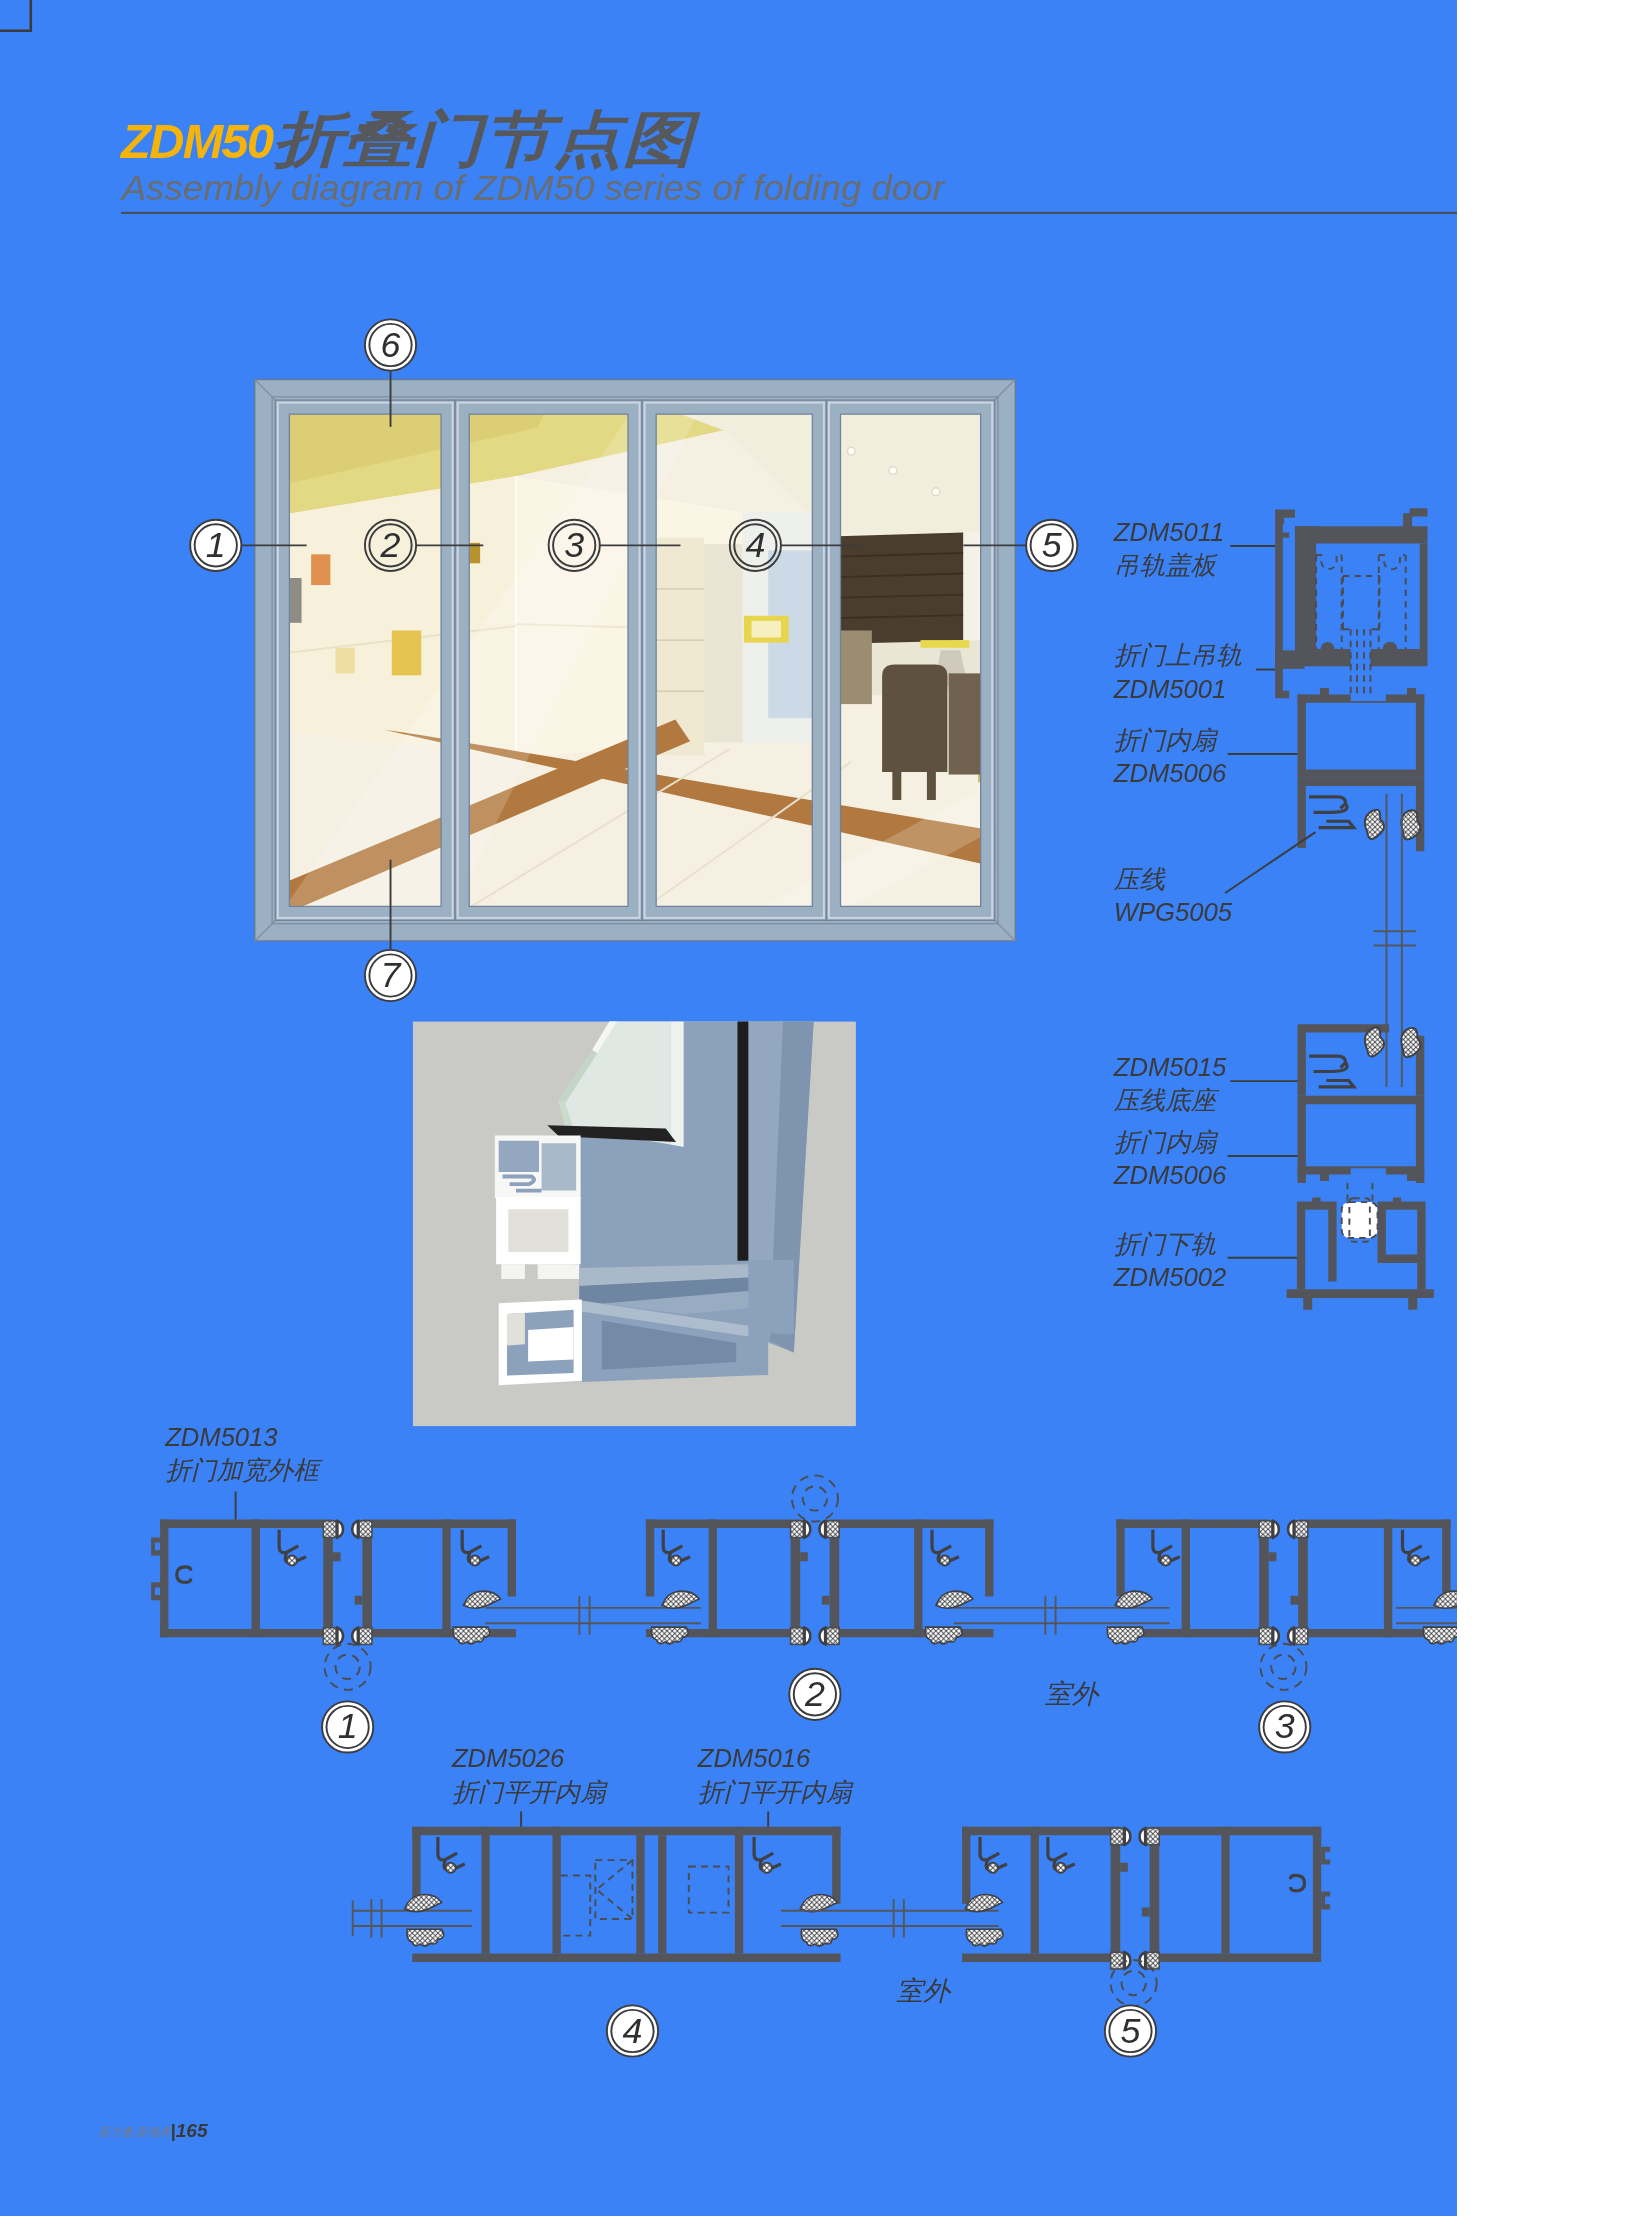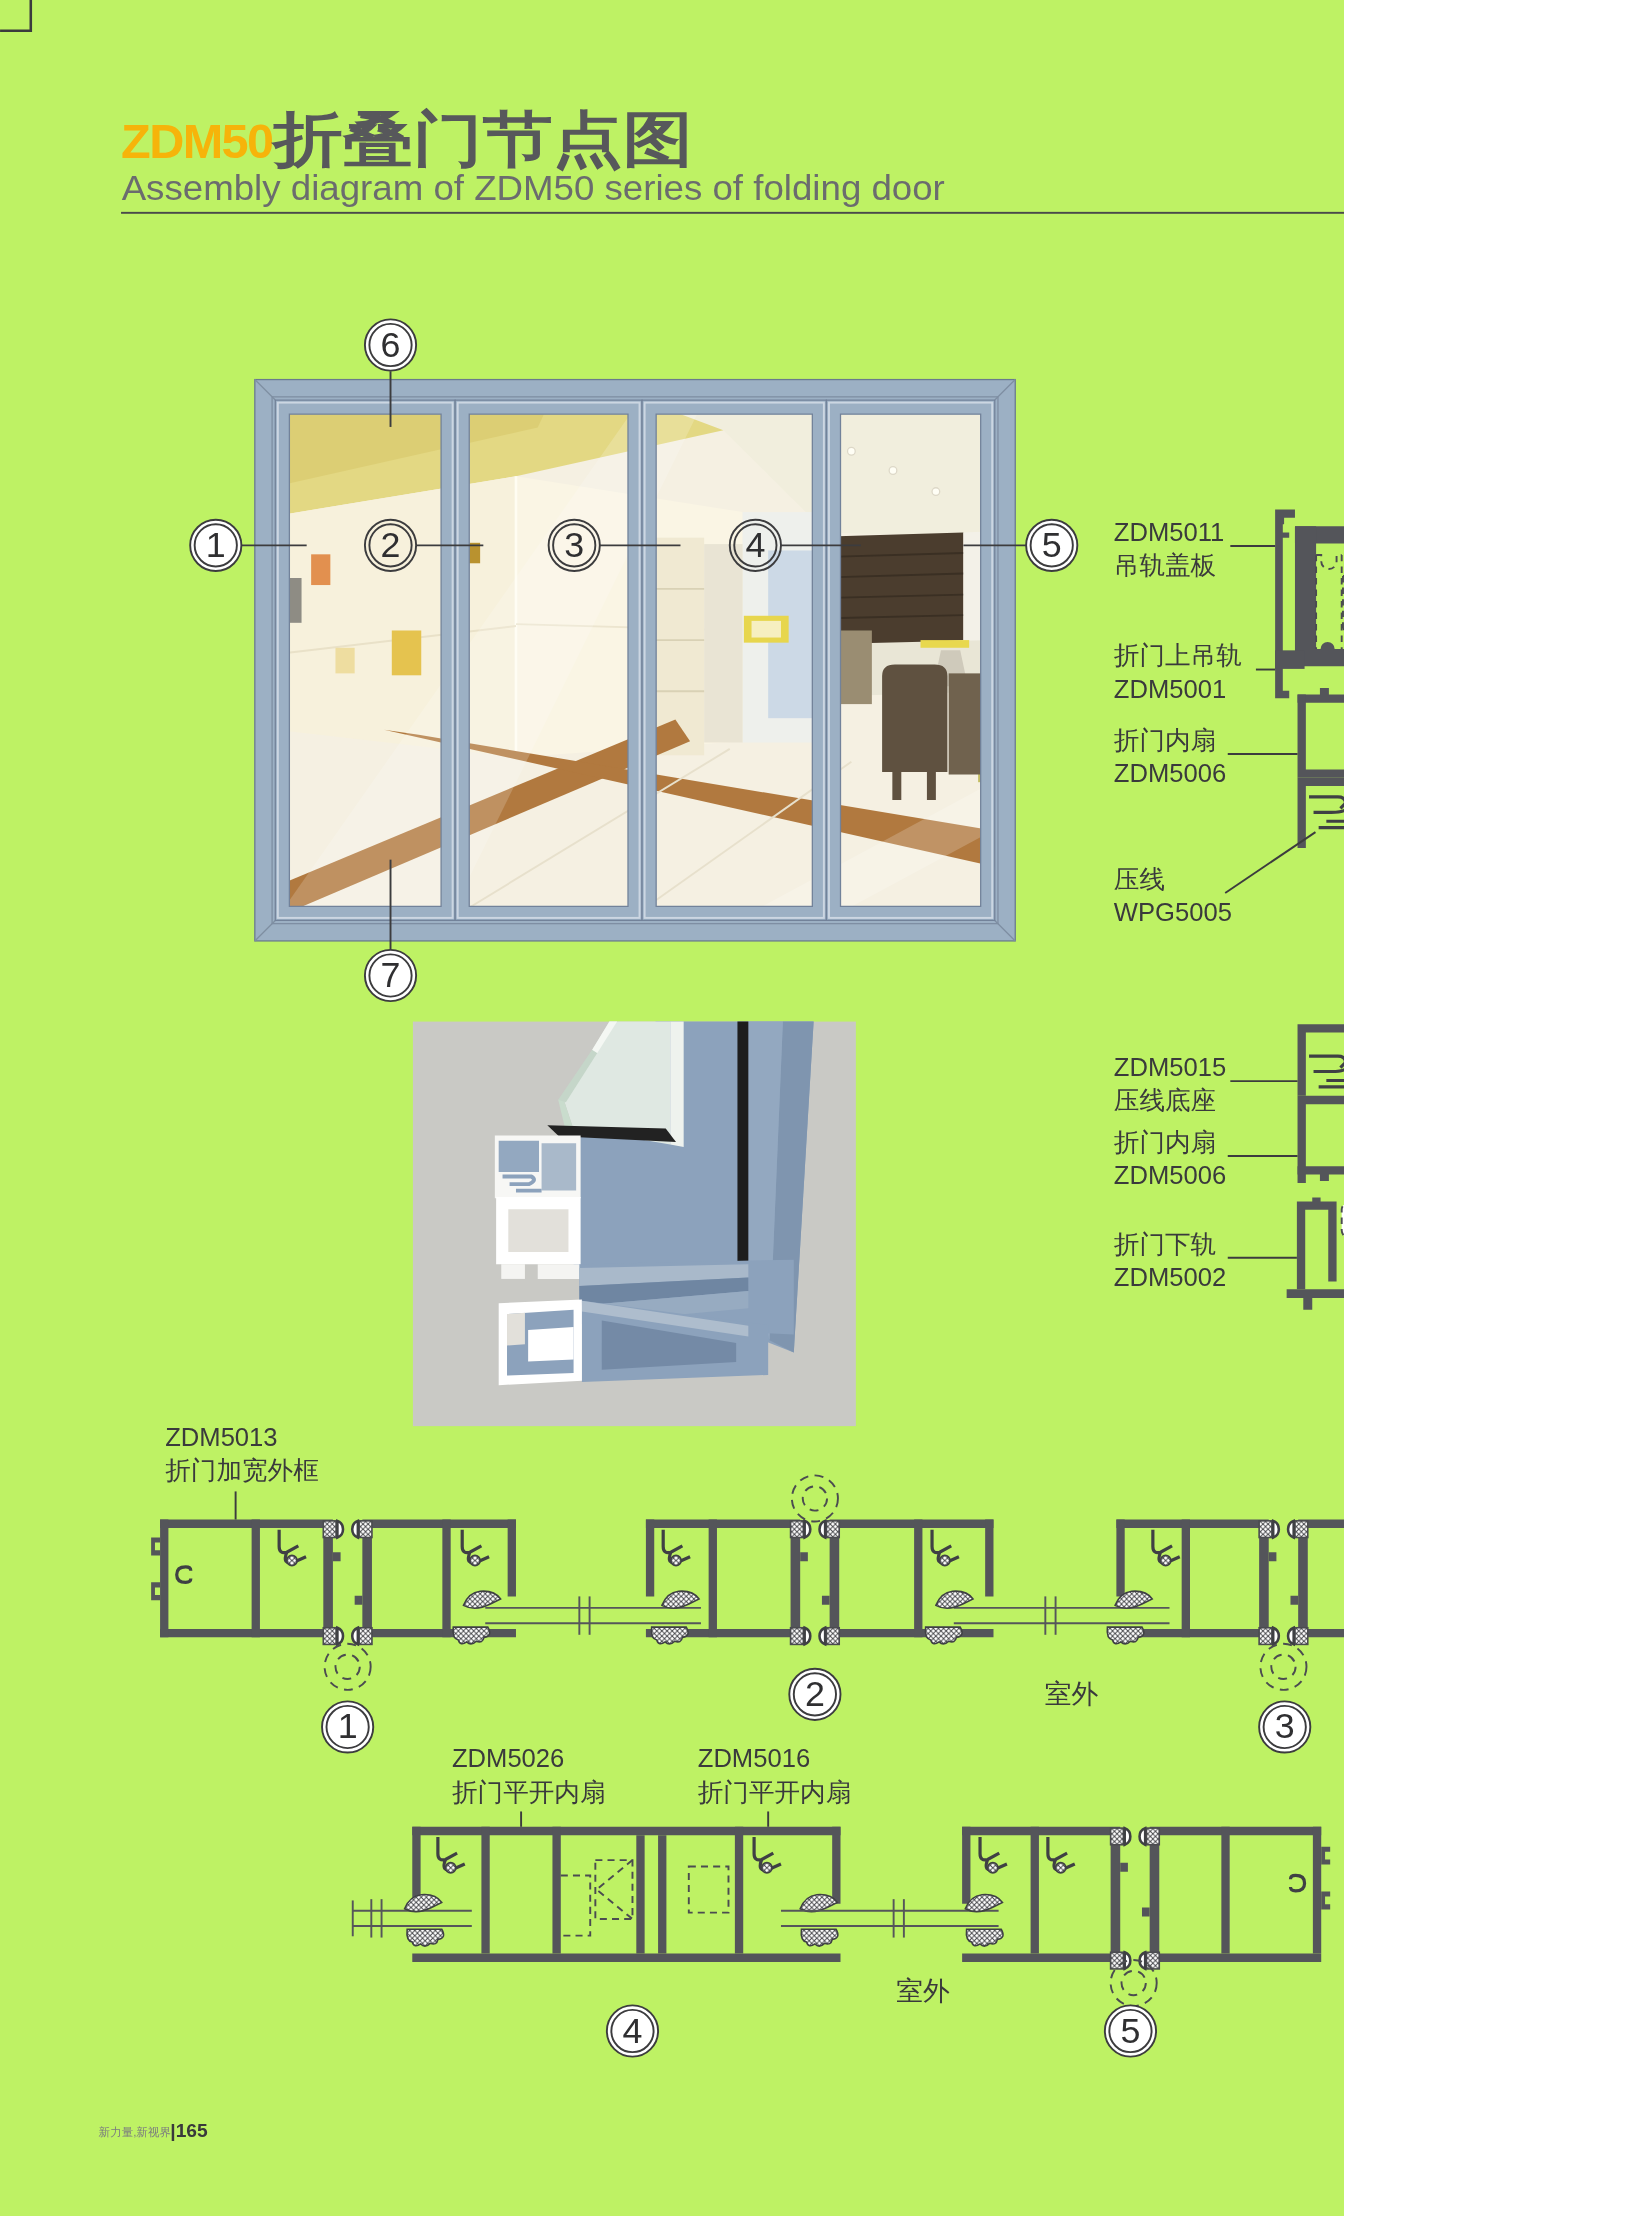--- a/index.html
+++ b/index.html
@@ -1,17 +1,17 @@
 <!DOCTYPE html>
 <html style="font-size:10.2px"><head>
 <meta charset="utf-8">
 <style>
   html,body{margin:0;padding:0;background:#ffffff;}
-  #page{position:relative;width:1344px;height:2216px;background:#bef264;overflow:hidden;
-        font-family:"Liberation Sans", sans-serif;}
+  #page{position:relative;width:1457px;height:2216px;background:#3b82f6;overflow:hidden;
+        font-family:"Liberation Sans", sans-serif;font-style:italic;}
   svg{display:block;}
 </style>
 </head>
 <body>
 <div id="page">
 <svg width="1649" height="2216" viewBox="0 0 2576 3462">
 <defs>
 <pattern id="xh" width="8" height="8" patternUnits="userSpaceOnUse">
   <rect width="8" height="8" fill="#ffffff"></rect>
   <path d="M0,8 L8,0 M-2,2 L2,-2 M6,10 L10,6" stroke="#4b4c50" stroke-width="1.6"></path>

